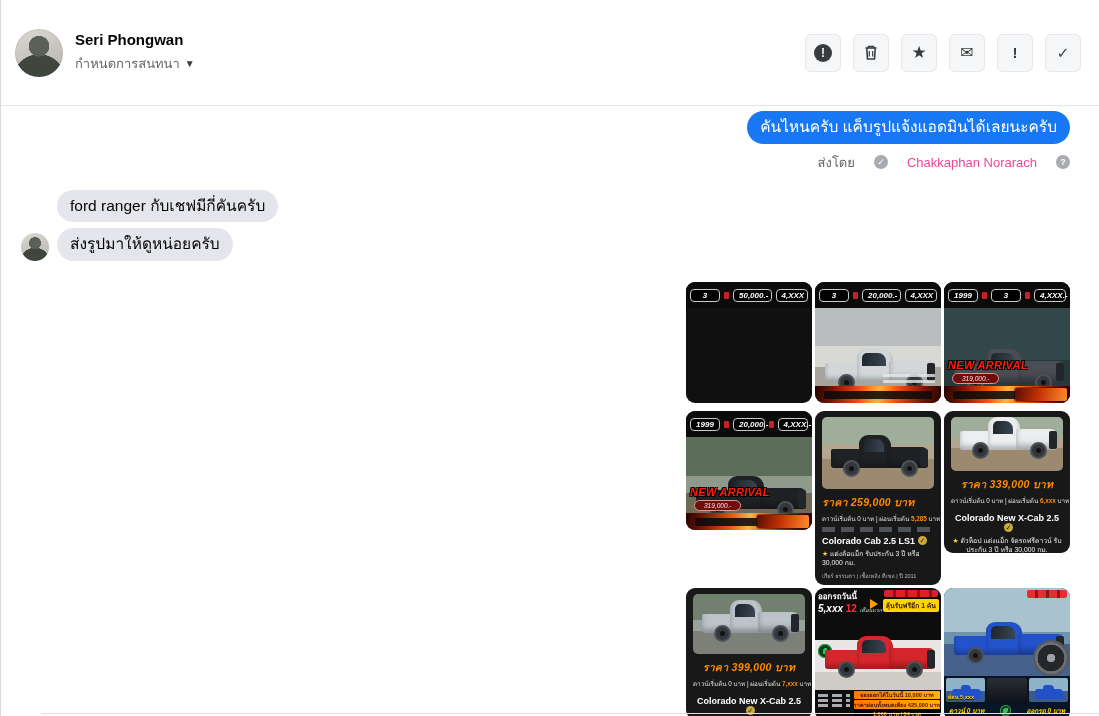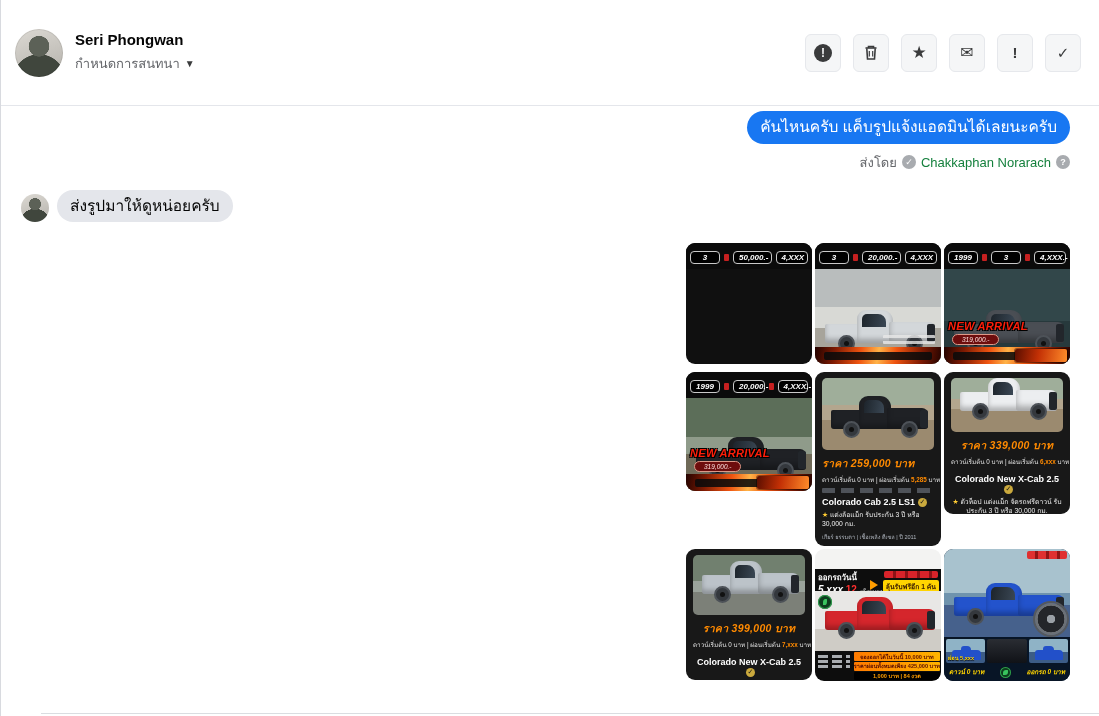--- a/index.html
+++ b/index.html
@@ -28,22 +28,22 @@
   .glyph-bold { font-weight:bold; font-size:15px; }
   .glyph-star { font-size:17px; }
   .glyph-env { font-size:16px; }
   .hbtn svg { display:block; }
 
   
   .thread { position:relative; padding:5px 29px 0 20px; }
   .out-row { display:flex; justify-content:flex-end; }
   .bubble { max-width:620px; padding:7px 13px; border-radius:18px; font-size:15.5px; line-height:1.2; }
   .bubble-out { background:#1877f2; color:#fff; }
-  .sent-by { margin-top:8px; text-align:right; font-size:13px; color:#65676b; display:flex; justify-content:flex-end; align-items:center; gap:5px; }
-  .sender-name { color:#15803d; }
+  .sent-by { margin-top:8px; text-align:right; font-size:13px; color:#65676b; display:flex; justify-content:flex-end; align-items:center; gap:19px; }
+  .sender-name { color:#ec4899; }
   .mini-badge { width:14px; height:14px; border-radius:50%; background:#a8abaf; color:#fff; font-size:9px;
     display:inline-flex; align-items:center; justify-content:center; font-weight:bold; }
   .in-group { margin-top:17px; }
   .in-row { display:flex; align-items:flex-end; gap:8px; margin-bottom:6px; }
   .in-spacer { width:28px; flex:0 0 auto; }
   .avatar-sm { width:28px; height:28px; border-radius:50%; flex:0 0 auto;
     background:
       radial-gradient(circle at 50% 36%, #5c6157 0 26%, rgba(0,0,0,0) 27%),
       radial-gradient(circle at 50% 108%, #40463d 0 46%, rgba(0,0,0,0) 47%),
       linear-gradient(160deg,#dcd9d3,#b4b1ab); cursor:pointer; }
@@ -119,21 +119,21 @@
   .model { margin-top:4px; font-size:9px; font-weight:bold; color:#fff; }
   .vcheck { display:inline-flex; width:9px; height:9px; border-radius:50%; background:#caa93d; color:#181818;
     font-size:7px; align-items:center; justify-content:center; margin-left:3px; font-weight:bold; vertical-align:1px; }
   .feature { margin-top:3px; font-size:6.8px; color:#f0f0f0; line-height:1.35; }
   .feature::first-letter { color:#ffcc33; }
   .cfoot { margin-top:auto; font-size:5.6px; color:#aeb4bd; }
   .txt-c { text-align:center; }
 
   
   .t8 { background:#f3f3f2; }
-  .t8-top { height:22px; background:#0d0d0d; position:relative; flex:0 0 auto;margin-top:20px; }
+  .t8-top { height:52px; background:#0d0d0d; position:relative; flex:0 0 auto; }
   .t8-title { position:absolute; left:3px; top:2px; color:#fff; font-size:8px; font-weight:bold; }
   .t8-nums { position:absolute; left:3px; top:15px; color:#fff; font-size:10px; font-weight:bold; font-style:italic; }
   .t8-nums em { color:#ff2f2f; font-style:normal; } .t8-nums small { color:#ddd; font-size:5.5px; font-weight:normal; }
   .t8-redline { position:absolute; right:3px; top:2px; width:54px; height:7px; border-radius:2px;
     background:repeating-linear-gradient(90deg,#d8232a 0 9px,#8e1216 9px 12px); }
   .t8-prize { position:absolute; right:2px; top:11px; background:#ffd400; color:#3a1d00; font-size:6.8px; font-weight:bold;
     padding:1px 3px; border-radius:2px; }
   .t8-arrow { position:absolute; right:58px; top:11px; width:0; height:0; border:5px solid rgba(0,0,0,0); border-left:8px solid #ff9d00; }
   .t8-photo { flex:1; position:relative; background:linear-gradient(#e8e7e5 0 64%, #cfccc6 64%); }
   .leaf { position:absolute; left:3px; top:4px; width:14px; height:14px; border-radius:50%; background:#0c3d1d;
@@ -221,20 +221,24 @@
 
     <div class="sent-by">
       <span>ส่งโดย</span>
       <span class="mini-badge">✓</span>
       <span class="sender-name">Chakkaphan Norarach</span>
       <span class="mini-badge">?</span>
     </div>
 
     <div class="in-group">
       <div class="in-row">
+        <span class="in-spacer"></span>
+        <div class="bubble bubble-in">ford ranger กับเชฟมีกี่คันครับ</div>
+      </div>
+      <div class="in-row">
         <div class="avatar-sm"></div>
         <div class="bubble bubble-in">ส่งรูปมาให้ดูหน่อยครับ</div>
       </div>
     </div>
 
     <div class="grid">
 
       <div class="grid-row">
 
         <div class="tile t1">

